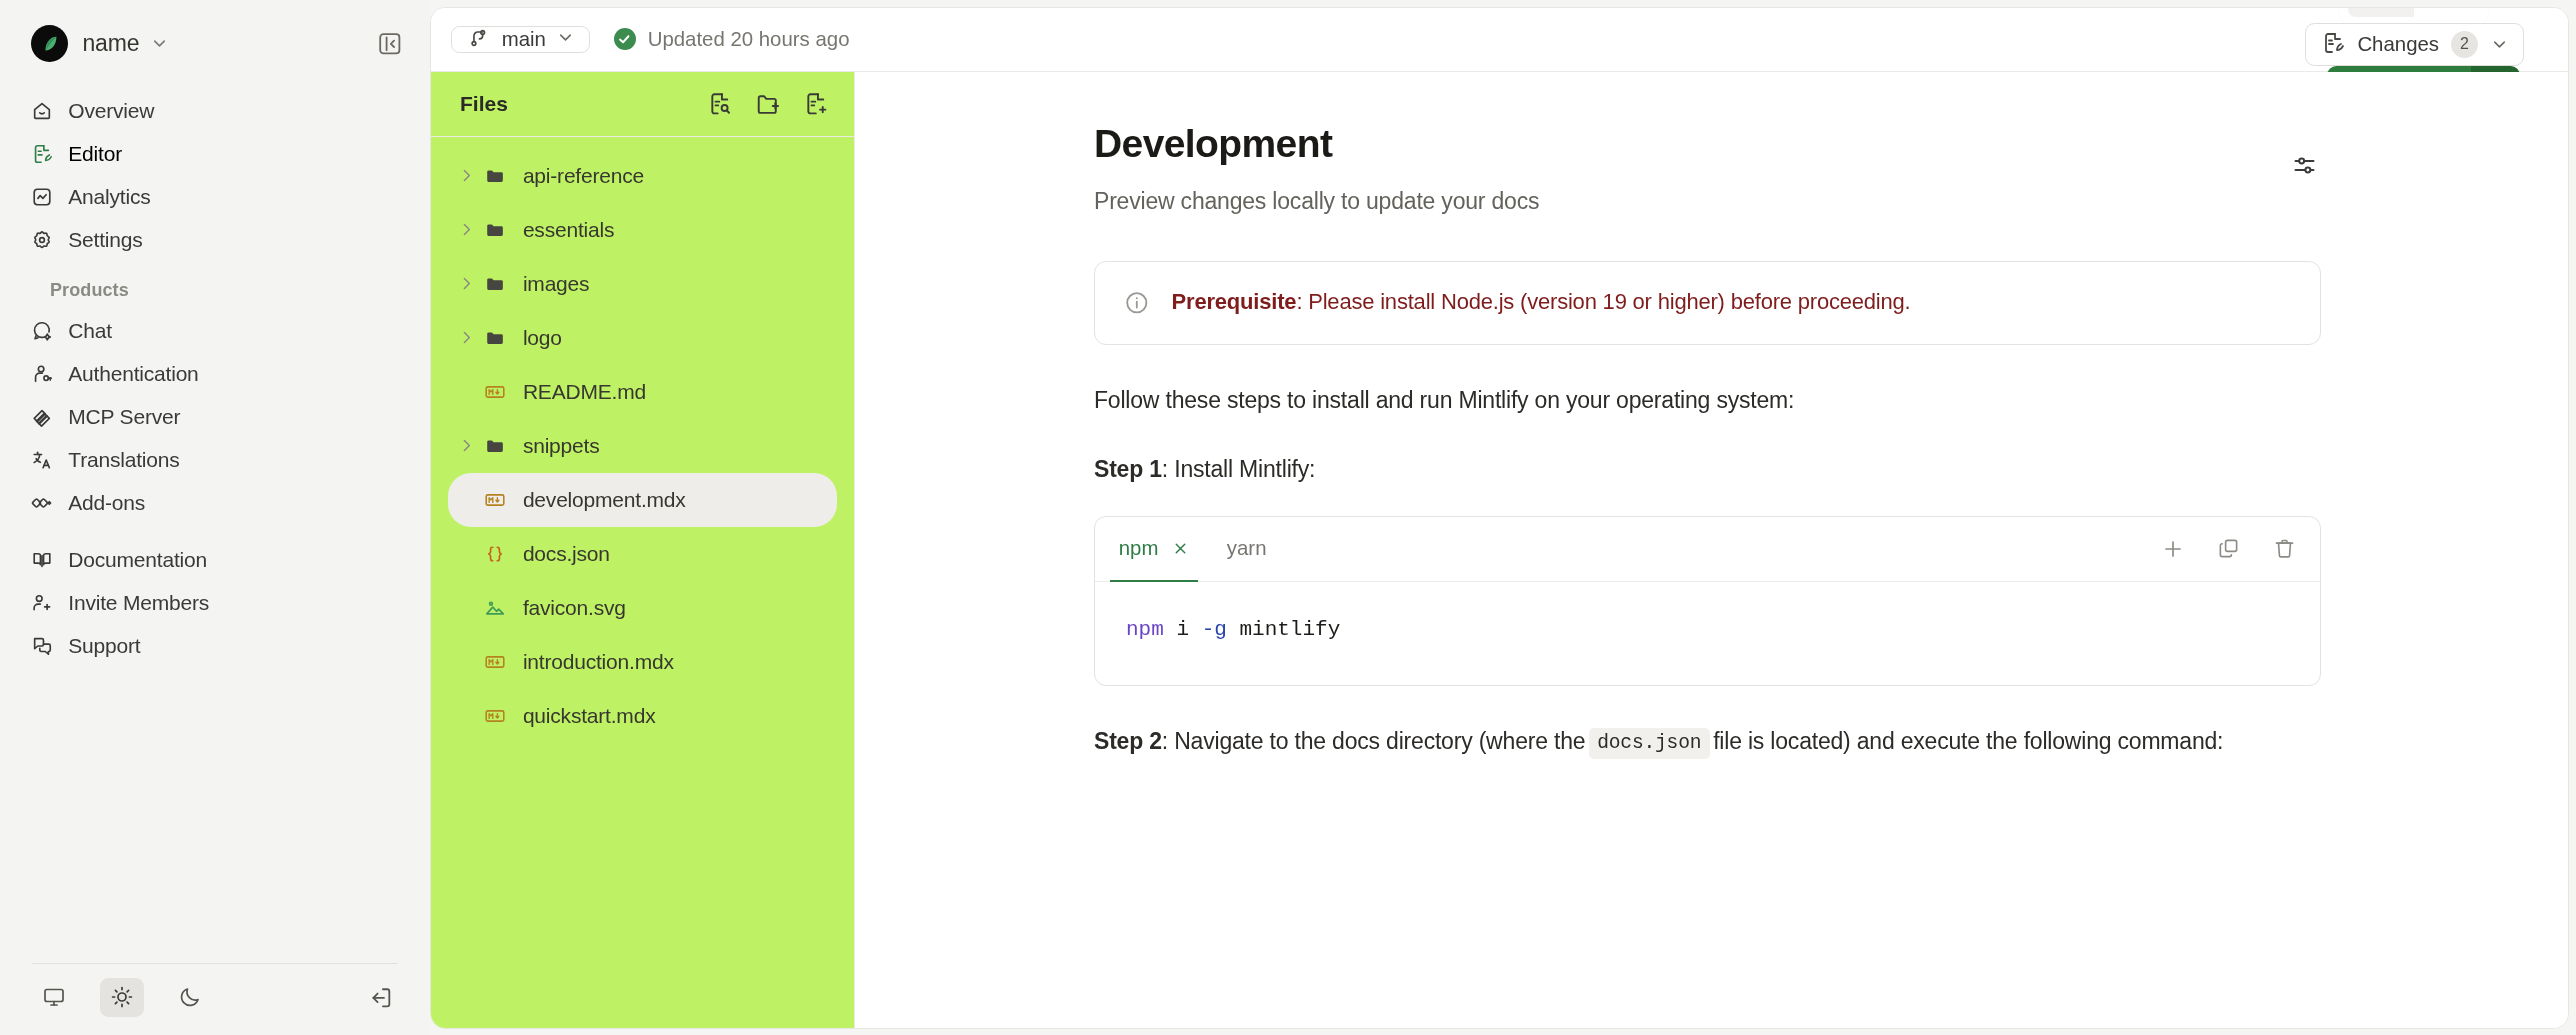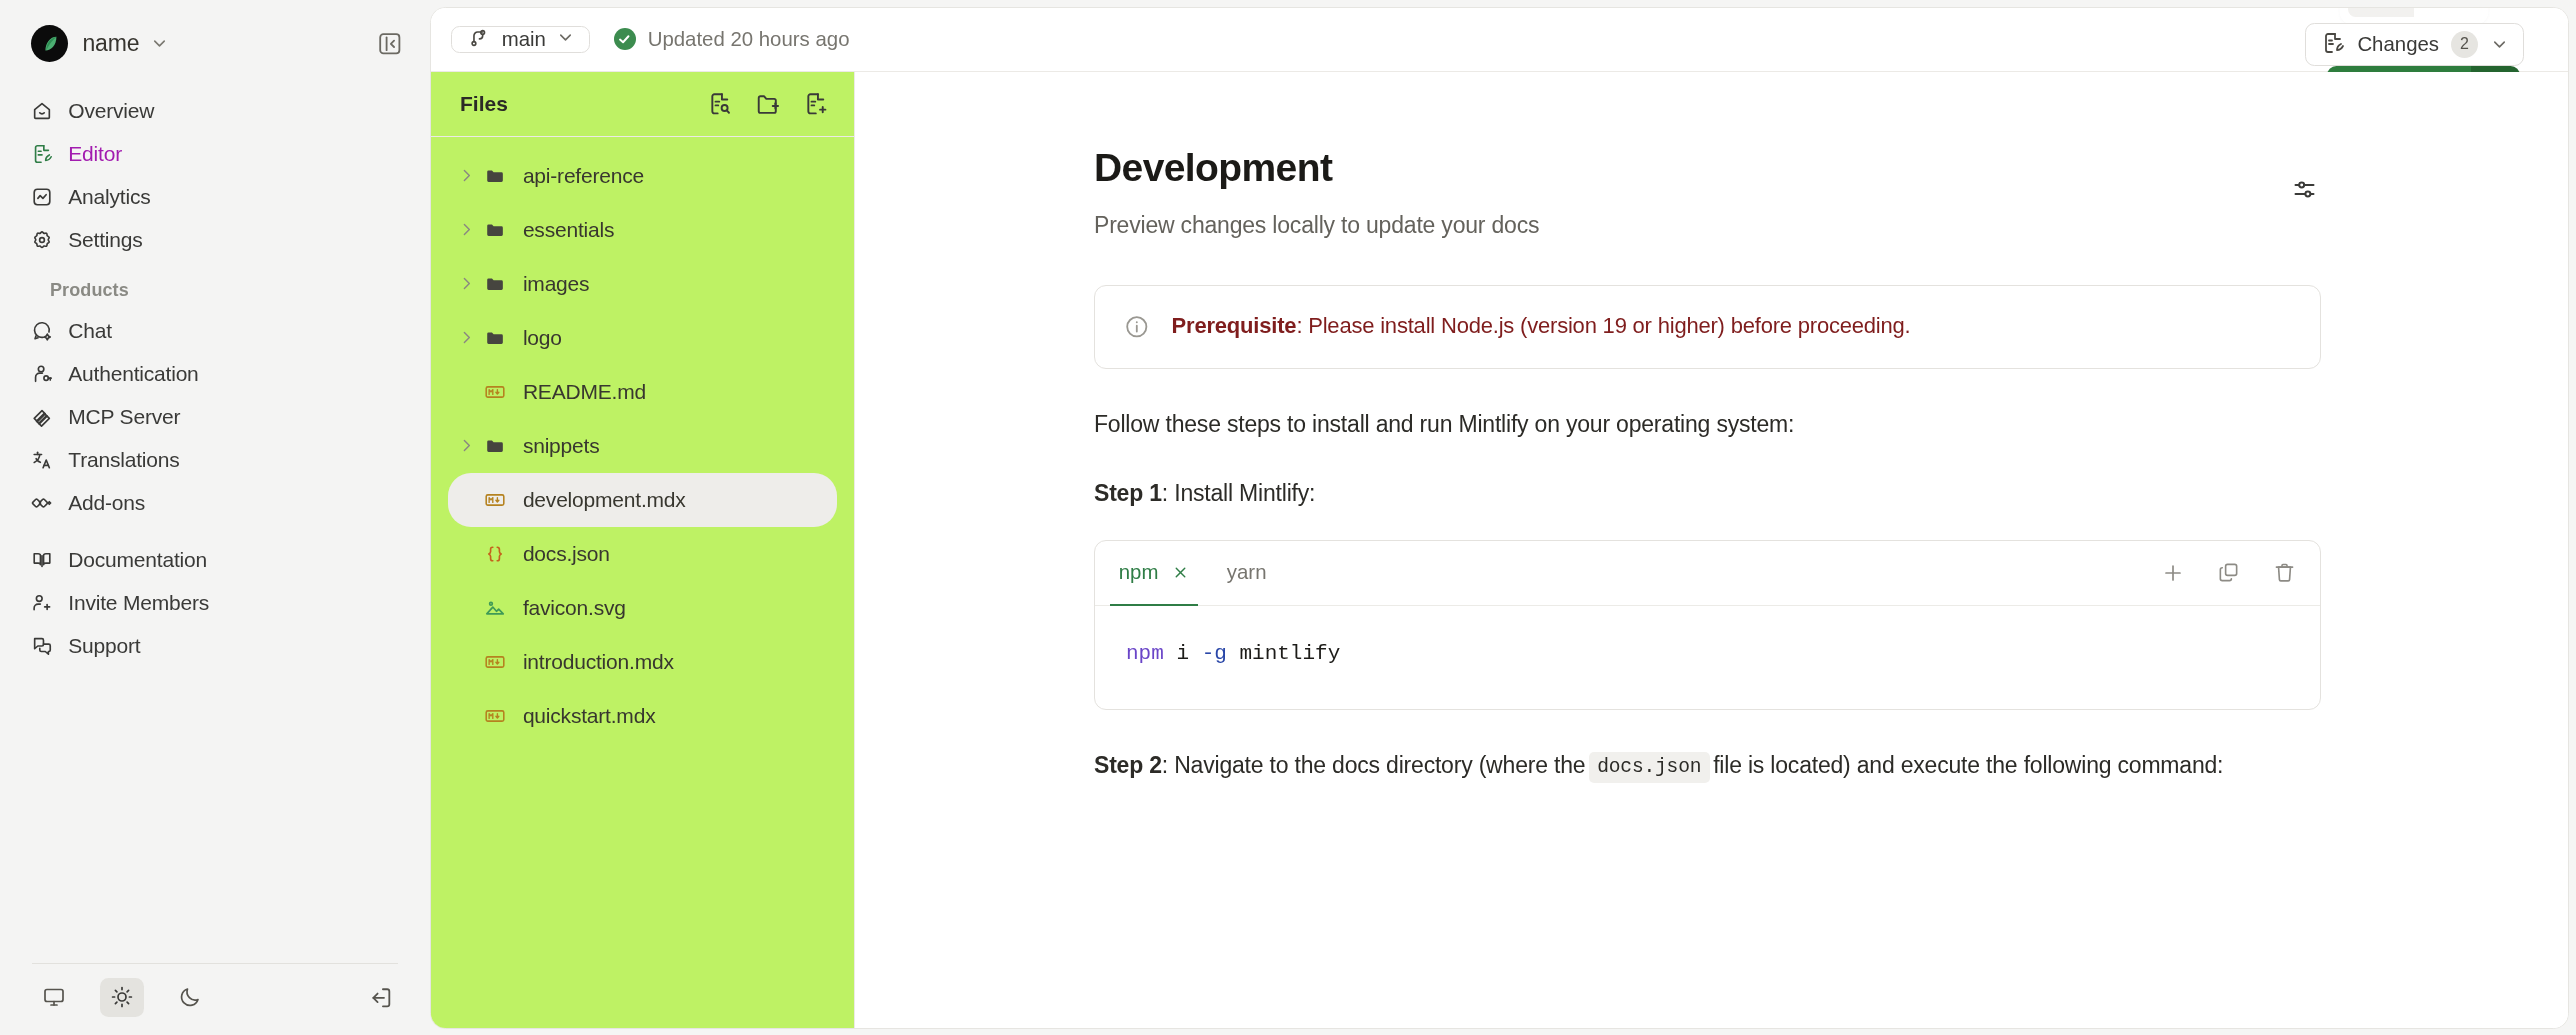--- a/index.html
+++ b/index.html
@@ -44,21 +44,21 @@
   .nav { padding: 24px 19px 0 19px; }
   .nav-item {
     display: flex; align-items: center;
     height: 43px; padding: 0 12px;
     border-radius: 7.7px; cursor: pointer;
     color: #3a3a38;
   }
   .nav-item .ni-icon { width: 22px; height: 22px; flex: 0 0 22px; display:flex; align-items:center; justify-content:center; }
   .nav-item .ni-label { margin-left: 15.3px; font-size: 21px; letter-spacing: -0.2px; }
   .nav-item.active { color: #2f7d46; }
-  .nav-item.active .ni-label { color: #a21caf; }
+  .nav-item.active .ni-label { color: #000000; }
 
   .nav-section-title {
     font-size: 18px; color: #8a8a84; font-weight: 700;
     padding: 19px 31px 8.5px 31px; letter-spacing: 0.1px;
   }
   .nav-gap { height: 13.6px; }
 
   .sb-spacer { flex: 1 1 auto; }
 
   .sb-divider { height: 0.9px; background: #e2e1dd; margin: 0 32px; }
@@ -198,21 +198,21 @@
   }
   .doc-inner { padding: 51px 0 0 0; }
   .doc-col { width: 1227px; margin-left: 239px; position: relative; }
   .doc-settings {
     position: absolute; top: 25.6px; right: 0;
     width: 34px; height: 34px; display:flex; align-items:center; justify-content:center;
     cursor: pointer;
   }
   .doc-h1 {
     font-size: 39px; font-weight: 700; color: #1b1a17;
-    letter-spacing: -0.6px; line-height: 1.1; margin-top: 24px;
+    letter-spacing: -0.6px; line-height: 1.1;
   }
   .doc-sub {
     font-size: 23px; color: #64625c; margin-top: 22px; letter-spacing: -0.2px;
   }
   .callout {
     margin-top: 46px;
     border: 0.9px solid #e4e2de; border-radius: 12px;
     padding: 25.6px 29px; display: flex; align-items: flex-start;
     min-height: 72px;
   }

